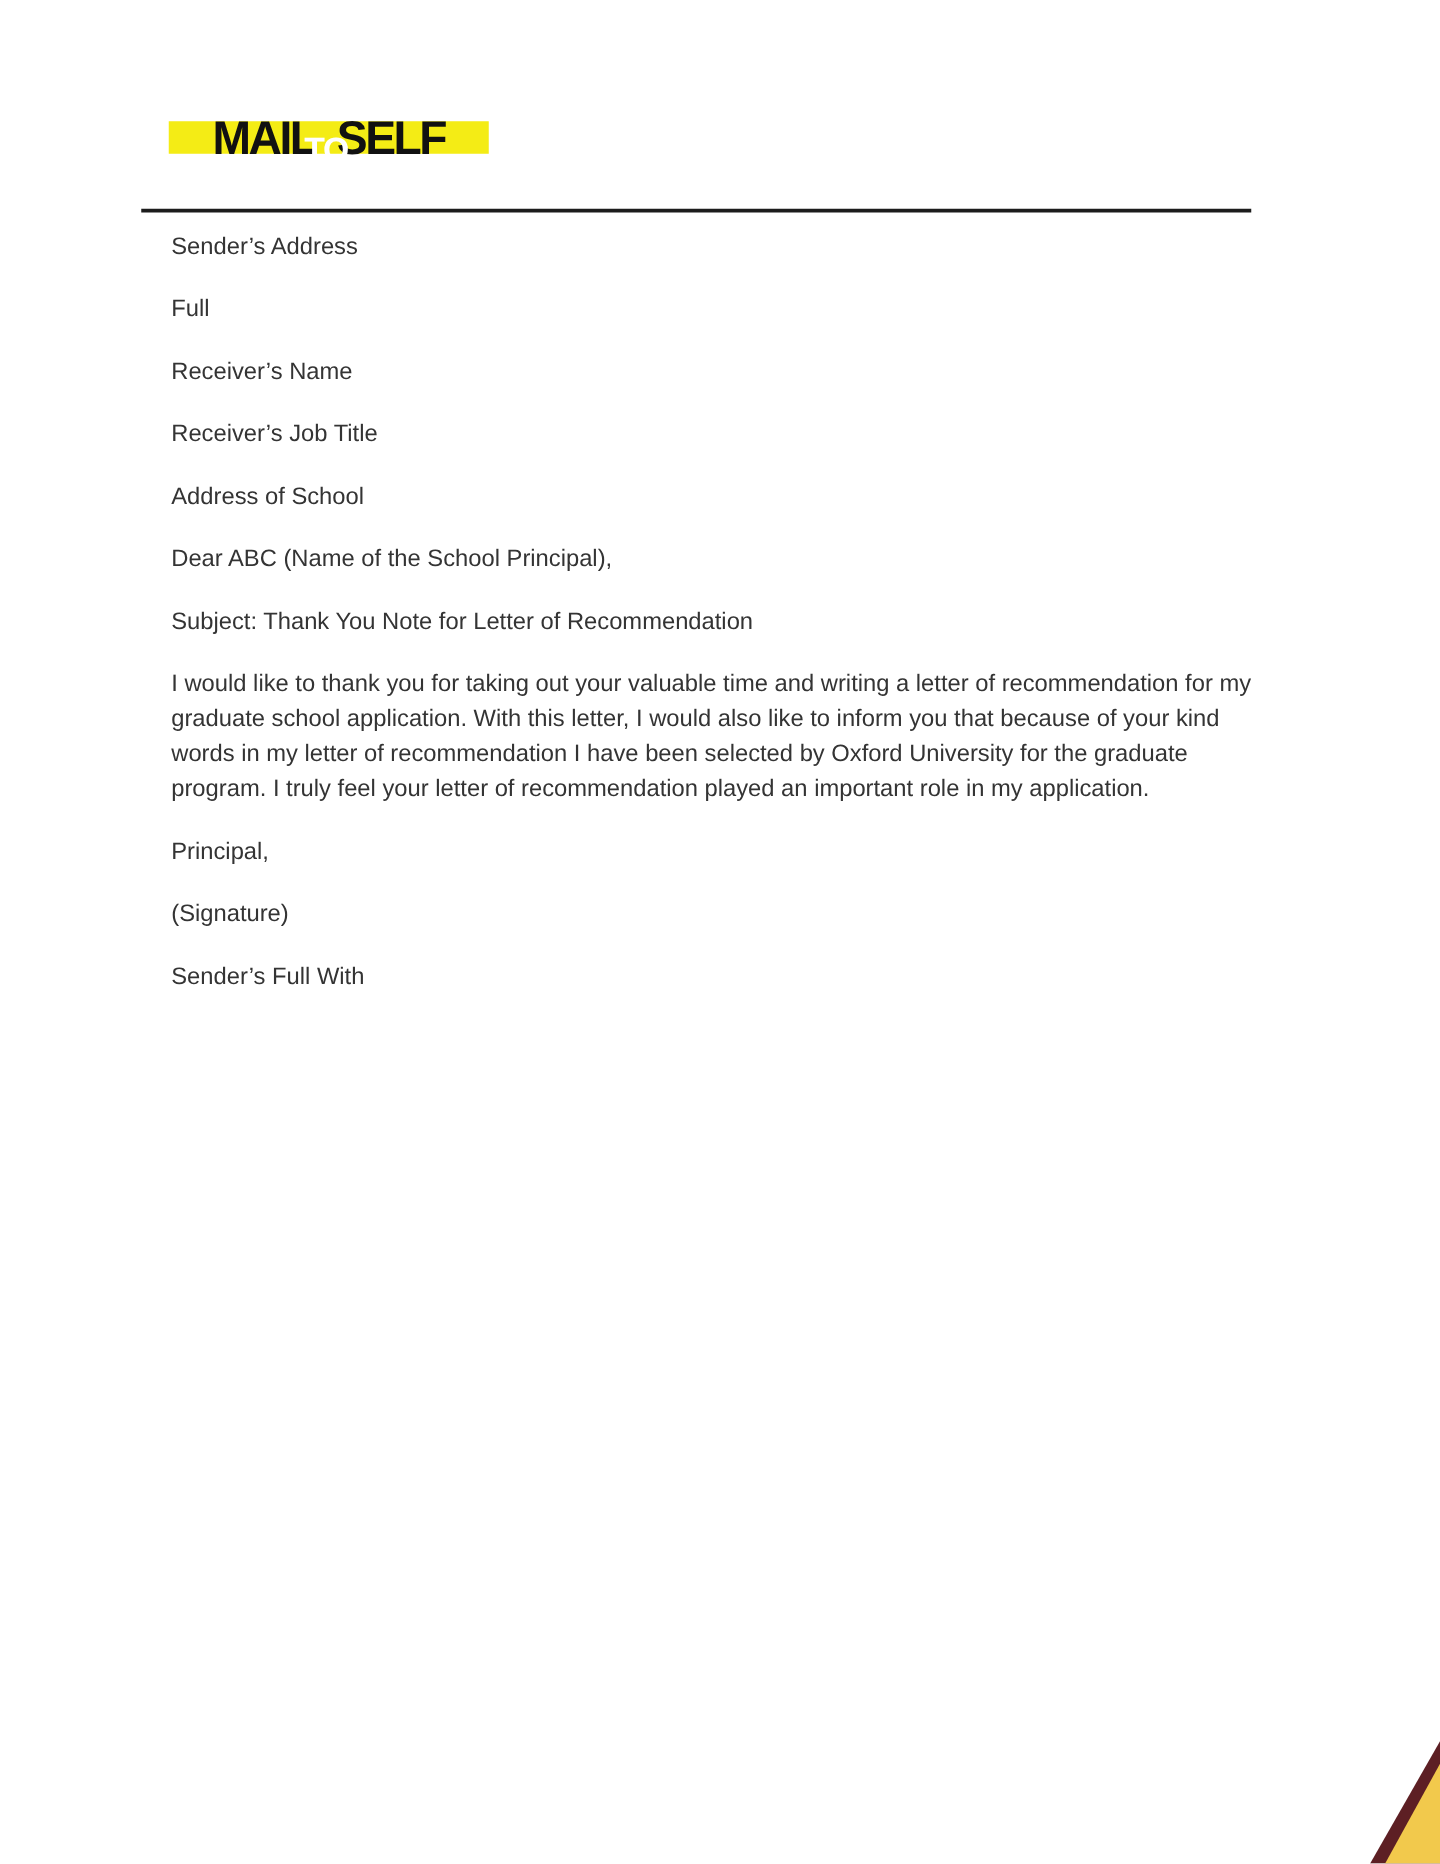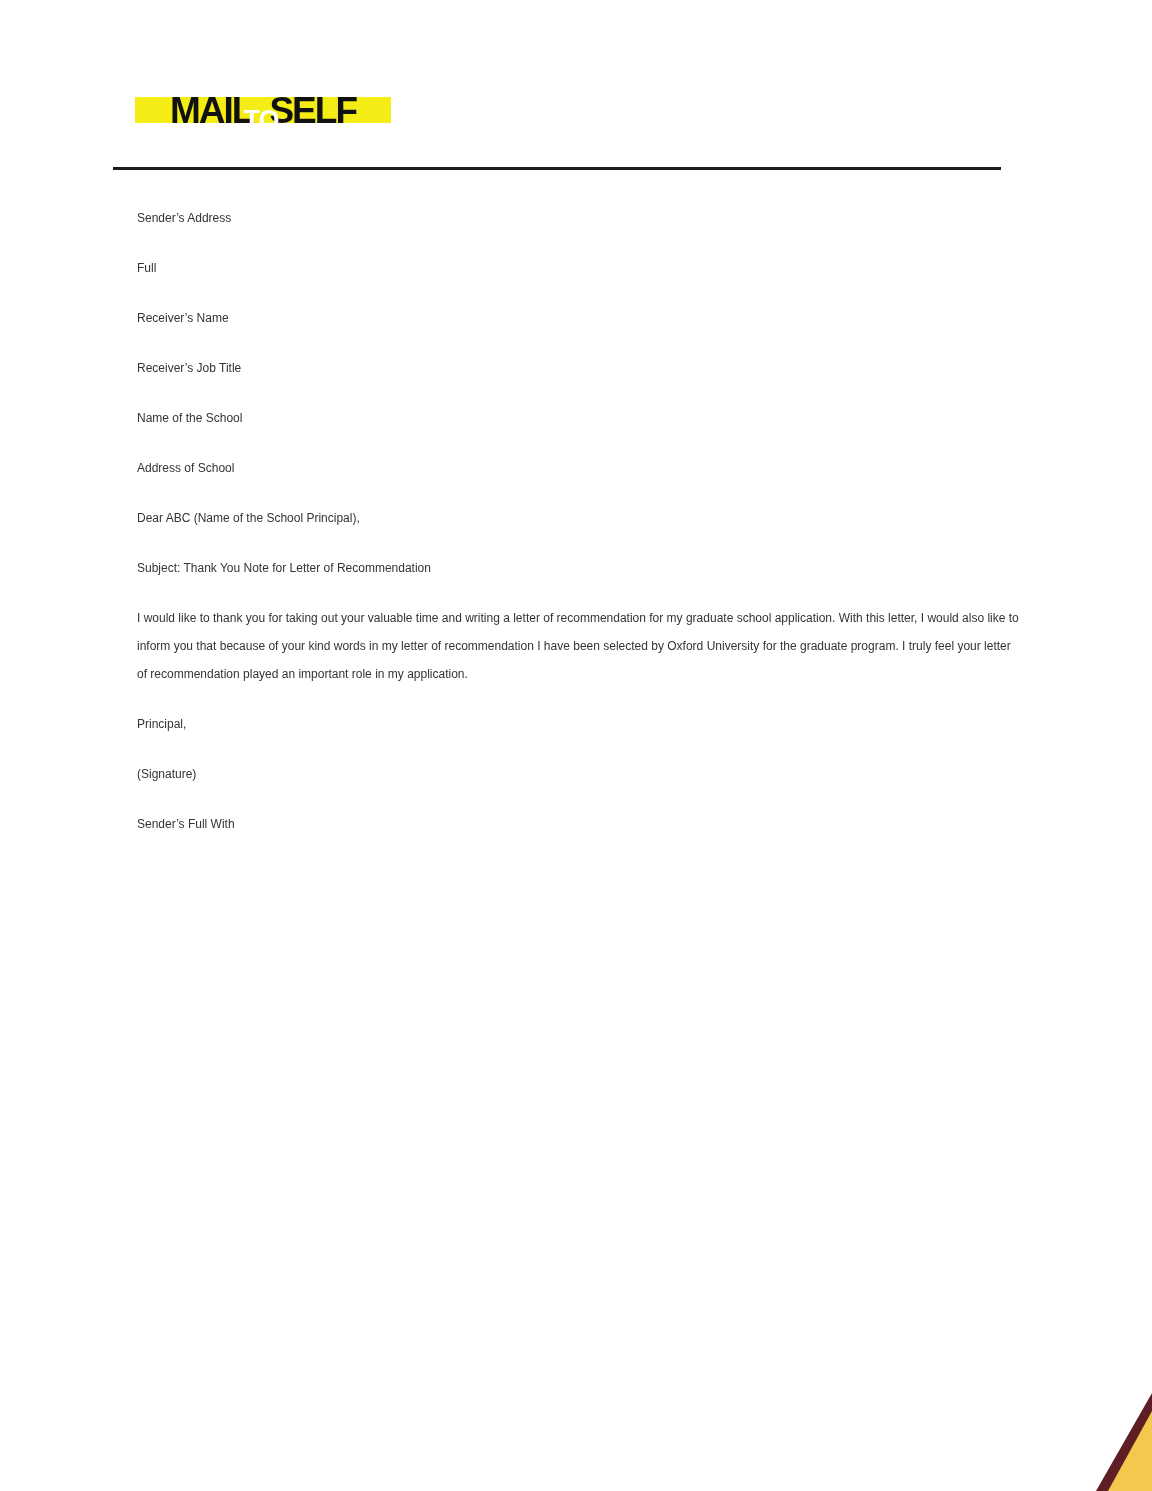--- a/index.html
+++ b/index.html
@@ -57,24 +57,24 @@
     height: 0;
     border: none;
     border-top: 3px solid #1c1c1c;
     margin: 0;
   }
 
   
   .letter {
     position: absolute;
     left: 137px;
-    top: 204px;
+    top: 184px;
     width: 884px;
     color: #343434;
-    font-size: 12px;
+    font-size: 19px;
     line-height: 28px;
   }
   .letter p {
     margin: 0 0 22px 0;
   }
 
   
   .corner {
     position: absolute;
     right: 0;
@@ -95,21 +95,20 @@
     <span class="word">SELF</span>
   </div>
 
   <hr class="rule">
 
   <main class="letter">
     <p>Sender’s Address</p>
     <p>Full</p>
     <p>Receiver’s Name</p>
     <p>Receiver’s Job Title</p>
-    <p>Name of the School</p>
     <p>Address of School</p>
 
     <p>Dear ABC (Name of the School Principal),</p>
     <p>Subject: Thank You Note for Letter of Recommendation</p>
 
     <p>I would like to thank you for taking out your valuable time and writing a letter of recommendation for my graduate school application. With this letter, I would also like to inform you that because of your kind words in my letter of recommendation I have been selected by Oxford University for the graduate program. I truly feel your letter of recommendation played an important role in my application.</p>
 
     <p>Principal,</p>
     <p>(Signature)</p>
     <p>Sender’s Full With</p>

